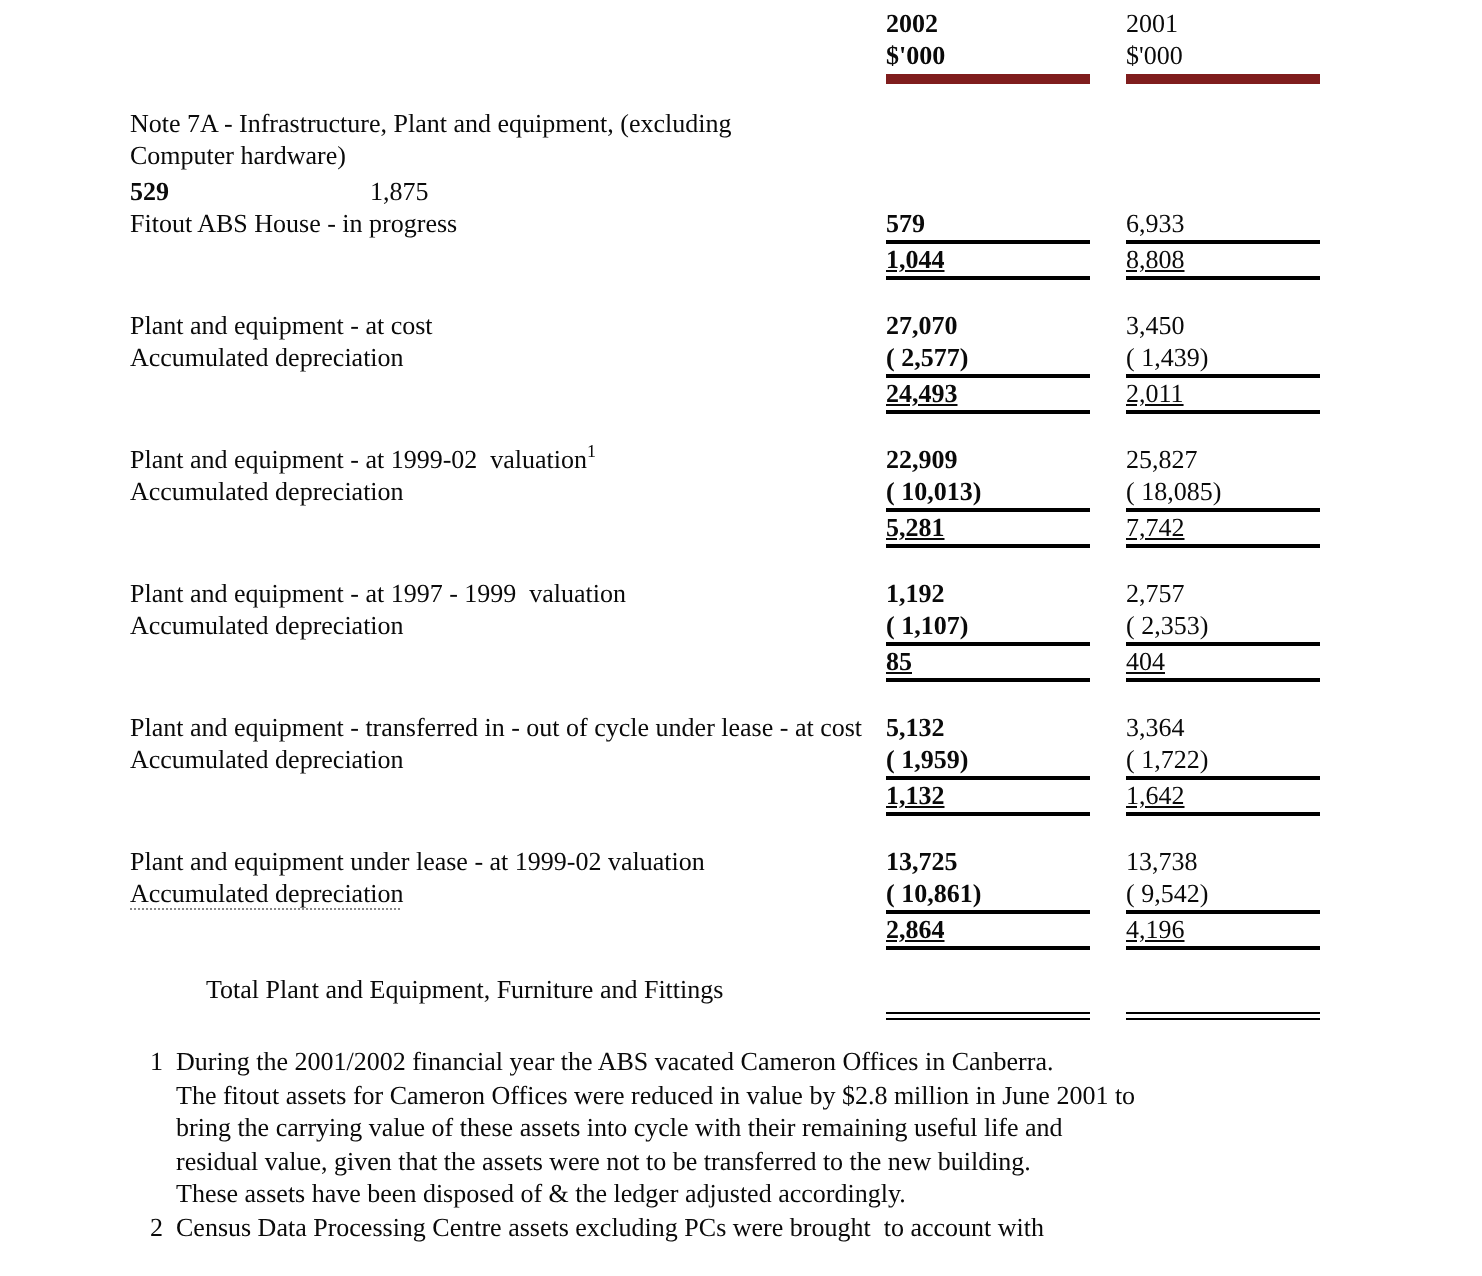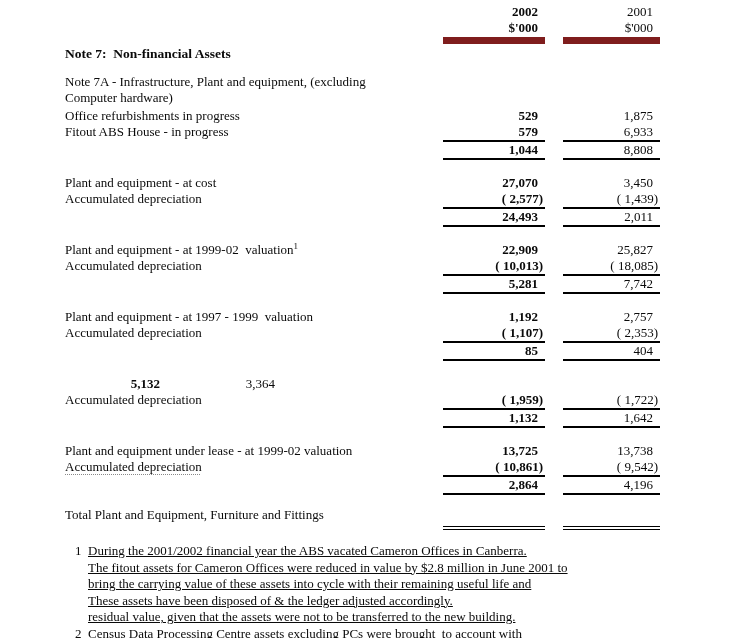--- a/index.html
+++ b/index.html
@@ -4,81 +4,77 @@
 <style>
   html,body{margin:0;padding:0;background:#fff;}
   .page{
     width:741px;height:638px;box-sizing:border-box;overflow:hidden;
     background:#fff;color:#0a0a0a;
     font-family:"Liberation Serif","DejaVu Serif",serif;
     font-size:13px;padding-top:4px;position:relative;
   }
   .row{display:flex;align-items:baseline;margin-left:65px;margin-right:81px;line-height:16px;}
   .label{flex:1 1 0;min-width:0;white-space:pre;}
-  .val{width:102px;text-align:right;padding-right:7px;box-sizing:border-box;white-space:pre;}
+  .val{width:102px;padding-right:7px;box-sizing:border-box;white-space:pre;}
   .val.y2001{width:97px;}
   .colgap{width:18px;flex:none;}
   .v2002{font-weight:bold;}
   .val.neg{padding-right:2px;}
   .hdr-year{line-height:16px;}
-  .hdr-unit .val{border-bottom:7px solid #7f1d1d;padding-bottom:1px;}
+  .hdr-unit .val{border-bottom:5px solid #7f1d1d;padding-bottom:1px;}
   .doc-title{margin-top:2px;font-weight:bold;font-size:13.5px;}
   .subhead{margin-top:12px;}
   .subhead .label{}
   .section{margin-top:15px;}
   .section:first-child{margin-top:2px;}
   .rule-after .val{border-bottom:2px solid #000;font-family:Liberation Serif, serif;}
-  .subtotal-row .val{border-bottom:2px solid #000;}
+  .subtotal-row .val{border-bottom:2px solid #000;text-decoration:underline;}
   .subtotal-row .y2002{font-weight:bold;}
-  .total-block{margin-top:12px;}
+  .total-block{margin-top:12px;margin-left:38px;}
   .total-values .val{border-bottom:1.5px solid #000;}
   .rule-row{margin-top:3px;}
   .rule-row .dbl{height:4px;border-top:1.5px solid #000;border-bottom:1.5px solid #000;}
   .dotted{text-decoration:underline dotted 1px;text-decoration-color:#888;text-underline-offset:3px;}
   sup{font-size:9px;line-height:0;}
   .footnotes{margin-top:13px;font-size:13px;}
   .footnote{display:flex;margin-left:75px;margin-right:60px;}
   .fn-num{width:13px;flex:none;line-height:16.5px;}
-  .fn-lines{flex:1 1 0;min-width:0;text-decoration:underline;}
+  .fn-lines{flex:1 1 0;min-width:0;}
   .fn-line{white-space:pre;line-height:16.5px;}
 </style>
 </head>
 <body>
 
 <div class="page">
 
   <div class="row hdr-year">
     <div class="label"></div>
     <div class="val v2002">2002</div>
     <div class="colgap"></div>
     <div class="val y2001">2001</div>
   </div>
   <div class="row hdr-unit">
     <div class="label"></div>
     <div class="val v2002">$'000</div>
     <div class="colgap"></div>
     <div class="val y2001">$'000</div>
   </div>
 
-  <div class="row doc-title">
-    <div class="label">Note 7:  Non-financial Assets</div>
-  </div>
 
   <div class="row subhead">
     <div class="label">Note 7A - Infrastructure, Plant and equipment, (excluding</div>
   </div>
   <div class="row subhead" style="margin-top:0;">
     <div class="label">Computer hardware)</div>
   </div>
 
   <div id="sections">
   <div class="section">
 
   <div class="row">
-    <div class="label">Office refurbishments in progress</div>
     <div class="val v2002 y2002">529</div>
     <div class="colgap"></div>
     <div class="val y2001">1,875</div>
   </div>
 
   <div class="row rule-after">
     <div class="label">Fitout ABS House - in progress</div>
     <div class="val v2002 y2002">579</div>
     <div class="colgap"></div>
     <div class="val y2001">6,933</div>
@@ -156,20 +152,21 @@
       <div class="label"></div>
       <div class="val y2002">85</div>
       <div class="colgap"></div>
       <div class="val y2001">404</div>
     </div>
   </div>
 
   <div class="section">
 
   <div class="row">
+    <div class="label">Plant and equipment - transferred in - out of cycle under lease - at cost</div>
     <div class="val v2002 y2002">5,132</div>
     <div class="colgap"></div>
     <div class="val y2001">3,364</div>
   </div>
 
   <div class="row rule-after">
     <div class="label">Accumulated depreciation</div>
     <div class="val v2002 y2002 neg">( 1,959)</div>
     <div class="colgap"></div>
     <div class="val y2001 neg">( 1,722)</div>
@@ -218,22 +215,22 @@
     </div>
   </div>
 
   <div class="footnotes" id="footnotes">
   <div class="footnote">
     <span class="fn-num">1</span>
     <div class="fn-lines">
           <div class="fn-line">During the 2001/2002 financial year the ABS vacated Cameron Offices in Canberra.</div>
           <div class="fn-line">The fitout assets for Cameron Offices were reduced in value by $2.8 million in June 2001 to</div>
           <div class="fn-line">bring the carrying value of these assets into cycle with their remaining useful life and</div>
+          <div class="fn-line">residual value, given that the assets were not to be transferred to the new building.</div>
           <div class="fn-line">These assets have been disposed of &amp; the ledger adjusted accordingly.</div>
-          <div class="fn-line">residual value, given that the assets were not to be transferred to the new building.</div>
         </div>
   </div>
 
   <div class="footnote">
     <span class="fn-num">2</span>
     <div class="fn-lines">
           <div class="fn-line">Census Data Processing Centre assets excluding PCs were brought  to account with</div>
         </div>
   </div>
 </div>

